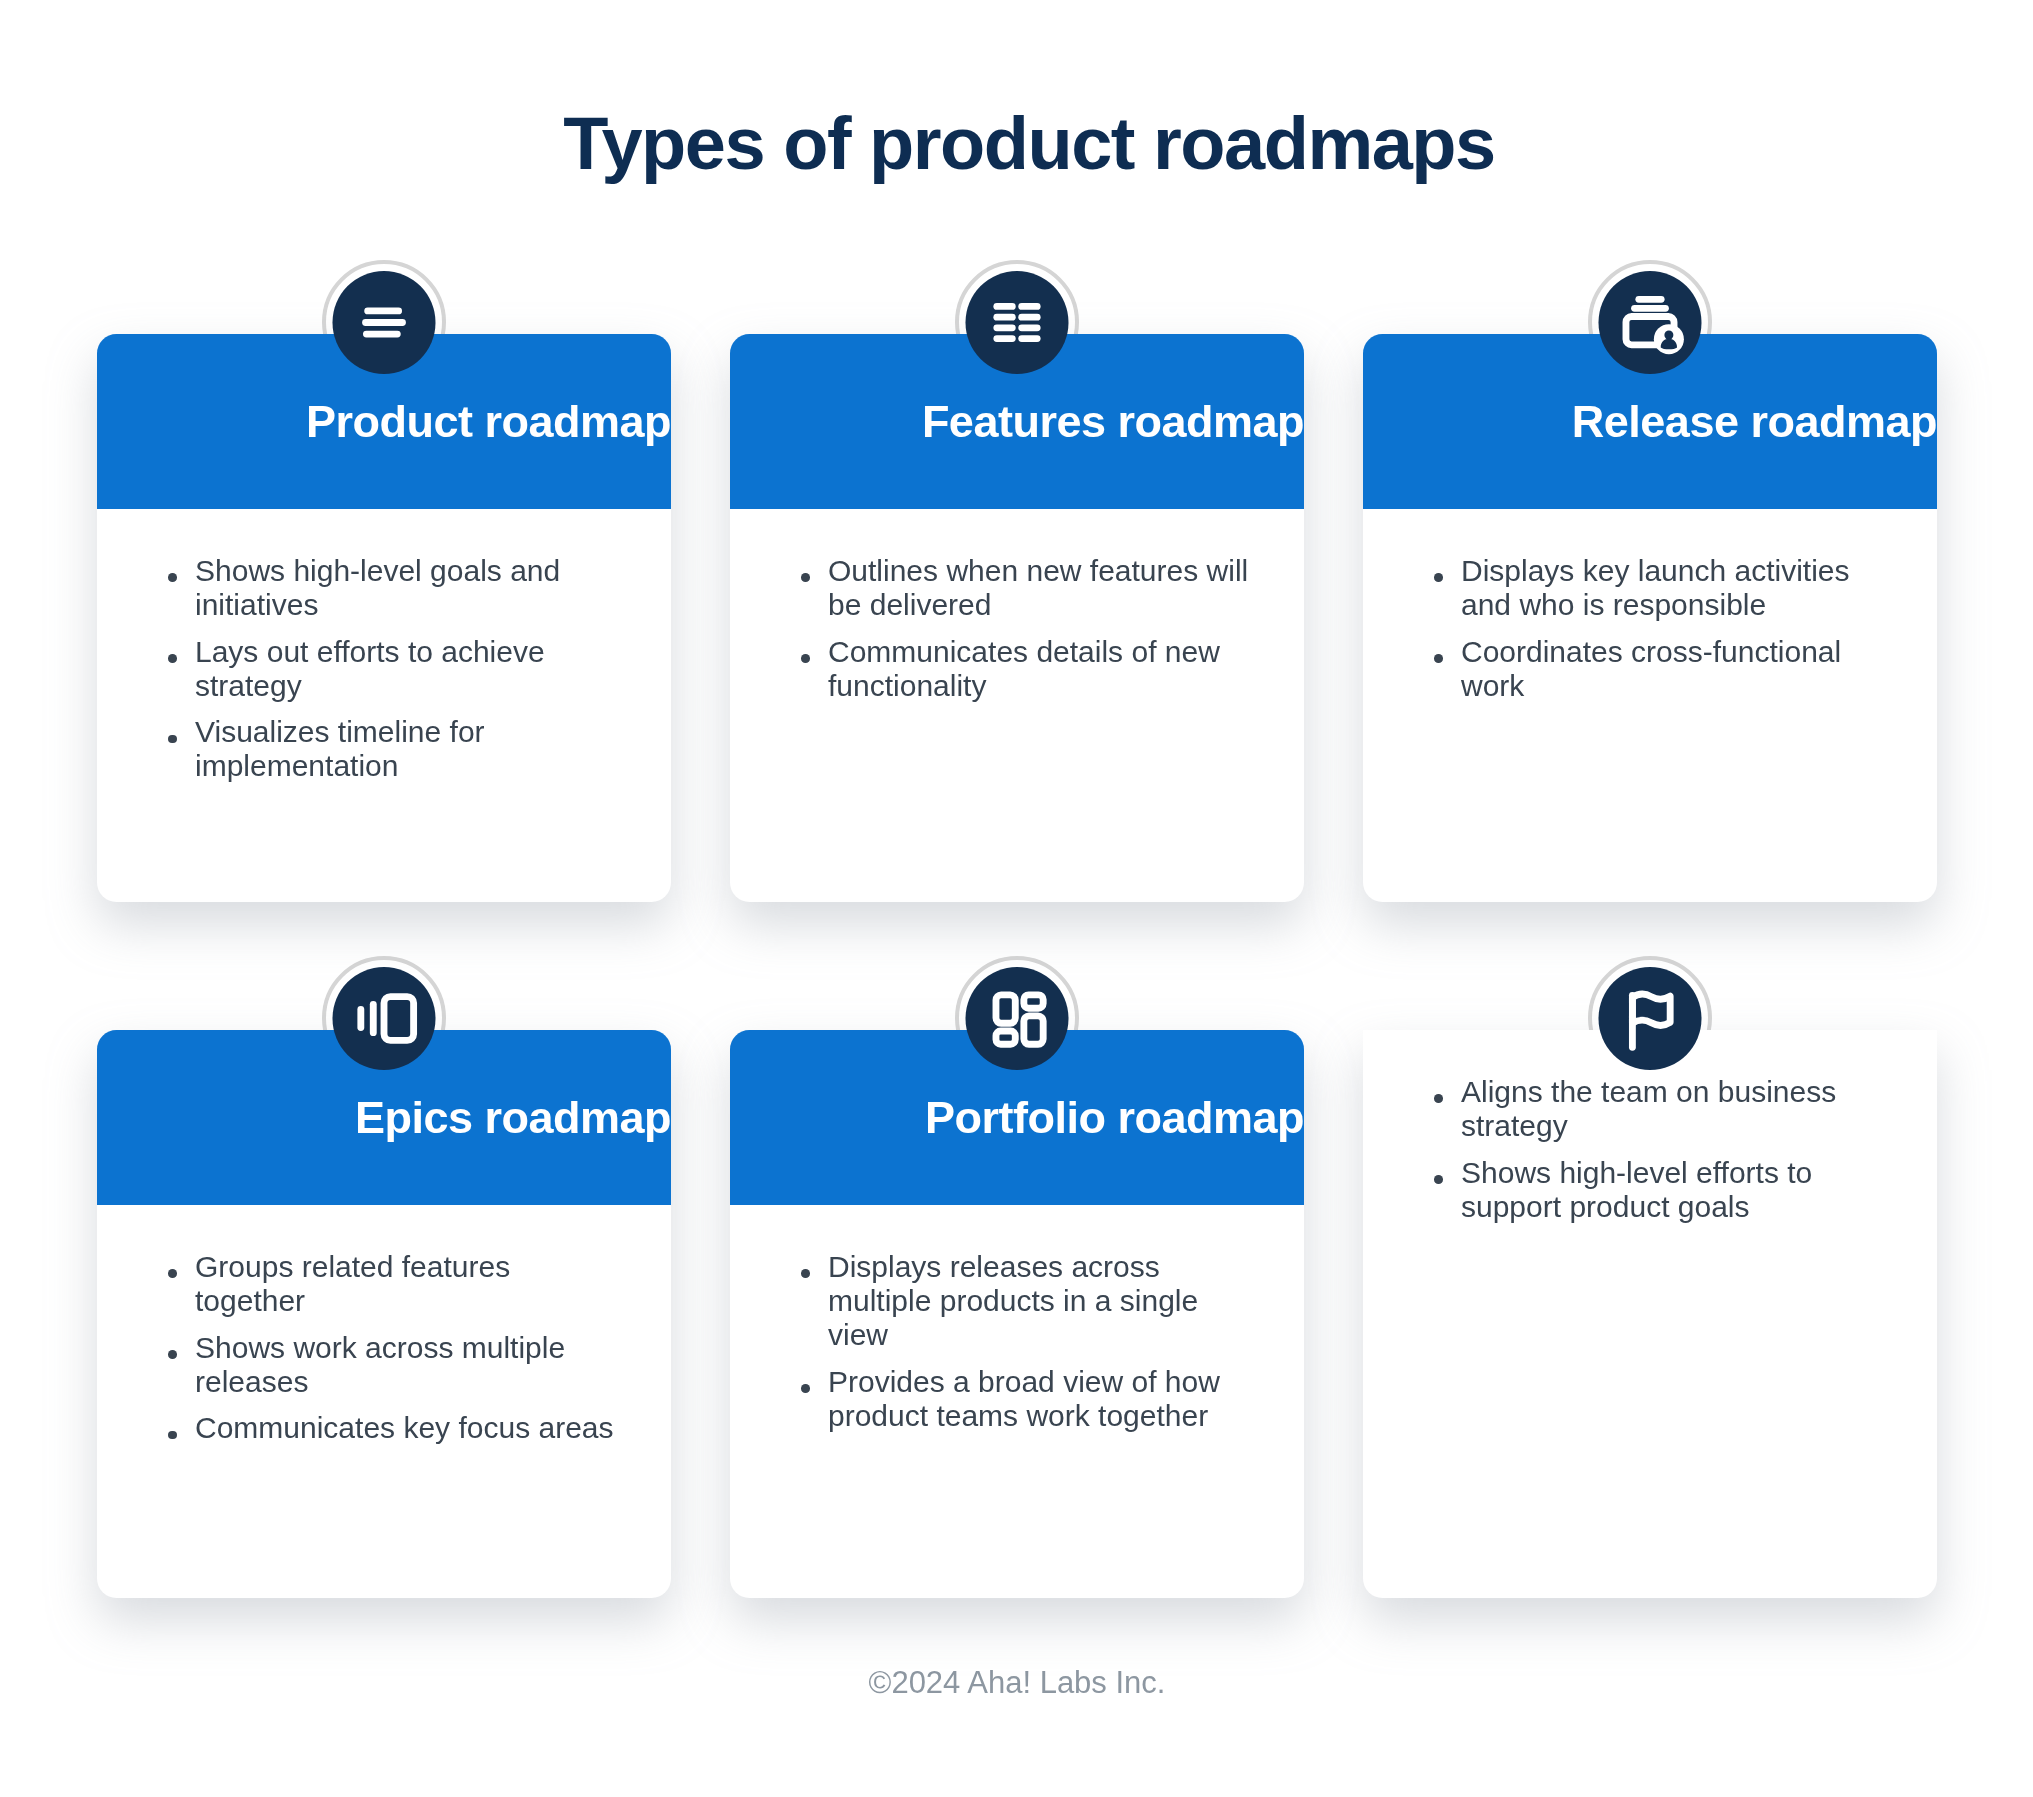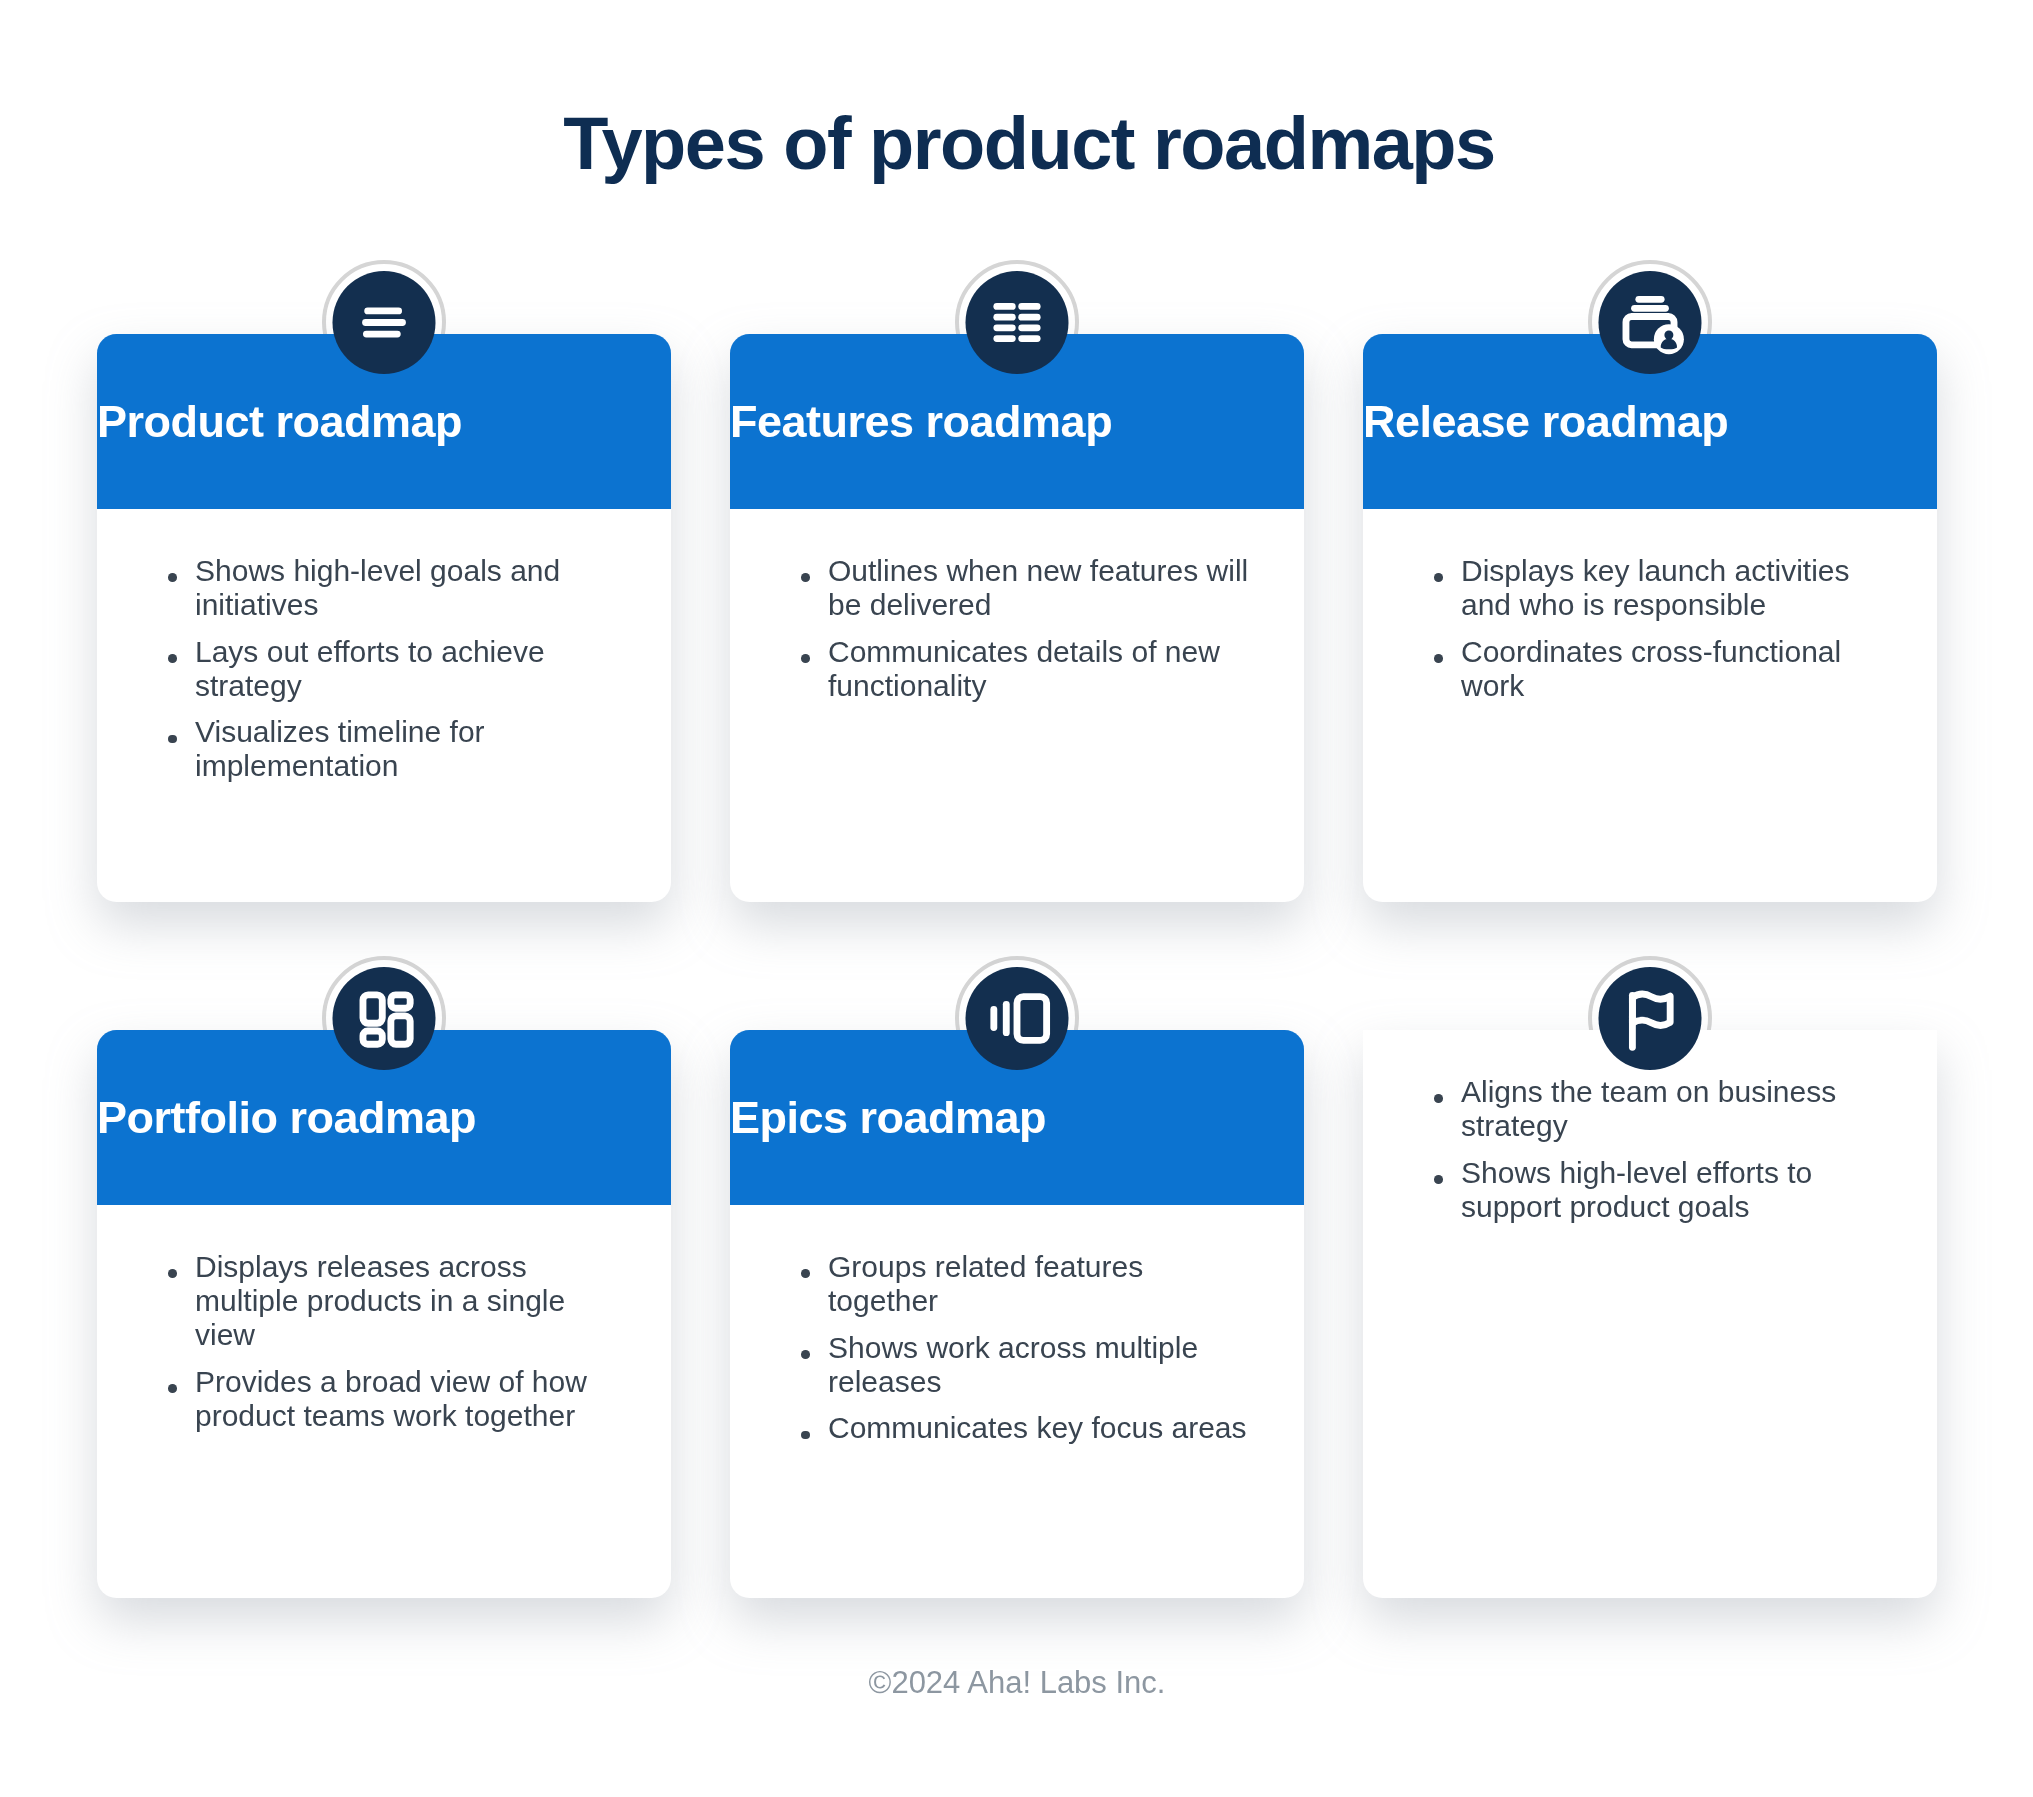--- a/index.html
+++ b/index.html
@@ -44,21 +44,21 @@
   .icon-circle svg { width: 103px; height: 103px; display: block; }
 
   .sheet {
     position: relative; z-index: 2; flex: 1;
     display: flex; flex-direction: column;
     filter: drop-shadow(0 23px 25px rgba(125, 136, 148, 0.30));
   }
   .card-header {
     height: 175px; background: #0c73d0;
     border-radius: 19.4px 19.4px 0 0;
-    display: flex; align-items: center; justify-content: flex-start;
+    display: flex; align-items: center; justify-content: flex-end;
   }
   .card-title {
     margin: 0; color: #ffffff;
     font-size: 45px; font-weight: 800; letter-spacing: -0.5px;
   }
   .card-body {
     flex: 1; background: #ffffff;
     border-radius: 0 0 19.4px 19.4px;
     padding: 45px 49px; min-height: 393px;
   }
@@ -164,20 +164,45 @@
             <li>Coordinates cross-functional work</li>
           </ul>
         </div>
       </div>
     </div>
 
     <div class="card">
       <div class="icon-ring"></div>
       <div class="icon-circle">
         <svg viewBox="0 0 24 24">
+          <g stroke="#ffffff" stroke-width="1.6" stroke-linecap="round" fill="none">
+            <line x1="6.6" y1="9.9" x2="6.6" y2="14.1"></line>
+            <line x1="9.5" y1="8.7" x2="9.5" y2="15.3"></line>
+            <rect x="12" y="6.9" width="6.9" height="10.2" rx="1.5"></rect>
+          </g>
+        </svg>
+      </div>
+      <div class="sheet">
+        <div class="card-header">
+          <h2 class="card-title">Epics roadmap</h2>
+        </div>
+        <div class="card-body">
+          <ul class="bullets">
+            <li>Groups related features together</li>
+            <li>Shows work across multiple releases</li>
+            <li>Communicates key focus areas</li>
+          </ul>
+        </div>
+      </div>
+    </div>
+
+    <div class="card">
+      <div class="icon-ring"></div>
+      <div class="icon-circle">
+        <svg viewBox="0 0 24 24">
           <g stroke="#ffffff" stroke-width="1.6" fill="none">
             <rect x="7.1" y="6.5" width="4.5" height="6.6" rx="1.2"></rect>
             <rect x="7.1" y="14.9" width="4.5" height="3.1" rx="1.1"></rect>
             <rect x="13.6" y="6.5" width="4.5" height="3.1" rx="1.1"></rect>
             <rect x="13.6" y="11.4" width="4.5" height="6.6" rx="1.2"></rect>
           </g>
         </svg>
       </div>
       <div class="sheet">
         <div class="card-header">
@@ -189,45 +214,20 @@
             <li>Provides a broad view of how product teams work together</li>
           </ul>
         </div>
       </div>
     </div>
 
     <div class="card">
       <div class="icon-ring"></div>
       <div class="icon-circle">
         <svg viewBox="0 0 24 24">
-          <g stroke="#ffffff" stroke-width="1.6" stroke-linecap="round" fill="none">
-            <line x1="6.6" y1="9.9" x2="6.6" y2="14.1"></line>
-            <line x1="9.5" y1="8.7" x2="9.5" y2="15.3"></line>
-            <rect x="12" y="6.9" width="6.9" height="10.2" rx="1.5"></rect>
-          </g>
-        </svg>
-      </div>
-      <div class="sheet">
-        <div class="card-header">
-          <h2 class="card-title">Epics roadmap</h2>
-        </div>
-        <div class="card-body">
-          <ul class="bullets">
-            <li>Groups related features together</li>
-            <li>Shows work across multiple releases</li>
-            <li>Communicates key focus areas</li>
-          </ul>
-        </div>
-      </div>
-    </div>
-
-    <div class="card">
-      <div class="icon-ring"></div>
-      <div class="icon-circle">
-        <svg viewBox="0 0 24 24">
           <g stroke="#ffffff" stroke-width="1.6" stroke-linecap="round" stroke-linejoin="round" fill="none">
             <path d="M7.9,18.7 V6.6"></path>
             <path d="M7.9,7.1 C9.3,6.1 10.9,6.1 12.3,6.9 C13.7,7.7 15.3,7.7 16.7,6.8 V12.9 C15.3,13.8 13.7,13.8 12.3,13 C10.9,12.2 9.3,12.2 7.9,13.1 Z"></path>
           </g>
         </svg>
       </div>
       <div class="sheet">
         <div class="card-body">
           <ul class="bullets">
             <li>Aligns the team on business strategy</li>

